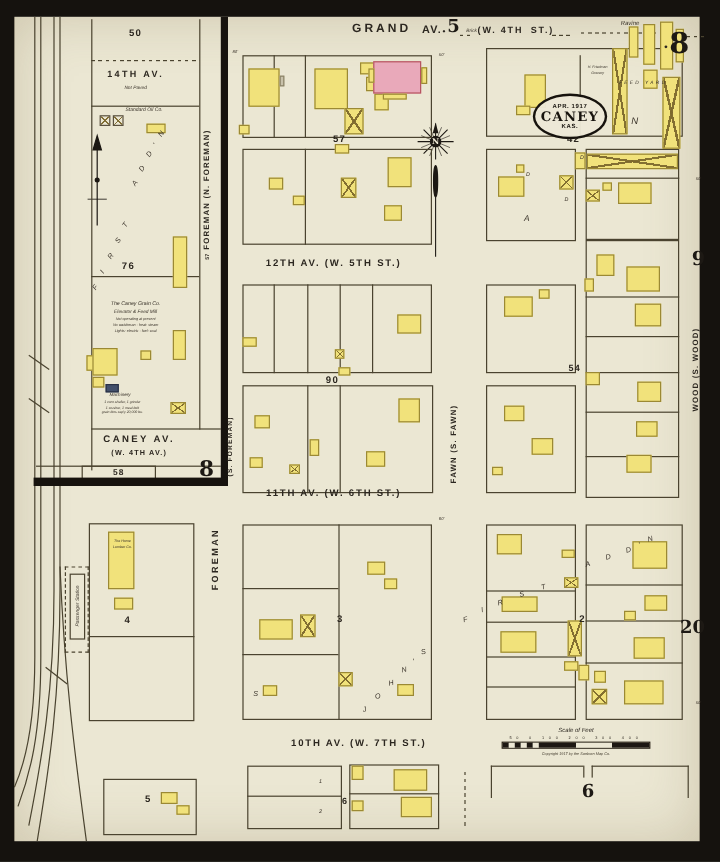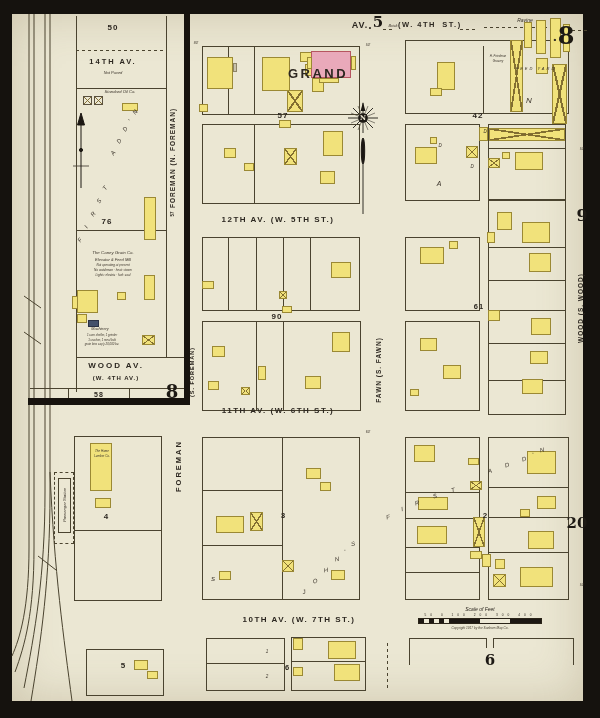--- a/index.html
+++ b/index.html
@@ -254,41 +254,41 @@
       <div class="lbl" style="left: 157px; top: 214px; font-size: 4.5px; transform: translate(-50%, -50%) rotate(-90deg);">57</div>
       <div class="lbl it" style="left: 97px; top: 253px; font-size: 4.4px; transform: translate(-50%, -50%);">The Caney Grain Co.</div>
       <div class="lbl it" style="left: 97px; top: 259.5px; font-size: 4px; transform: translate(-50%, -50%);">Elevator &amp; Feed Mill</div>
       <div class="lbl it" style="left: 97px; top: 266px; font-size: 3.1px; transform: translate(-50%, -50%);">Not operating at present</div>
       <div class="lbl it" style="left: 97px; top: 271px; font-size: 3.1px; transform: translate(-50%, -50%);">No watchman · heat: steam</div>
       <div class="lbl it" style="left: 97px; top: 276px; font-size: 3.1px; transform: translate(-50%, -50%);">Lights: electric · fuel: coal</div>
       <div class="lbl it" style="left: 84px; top: 330px; font-size: 3.8px; transform: translate(-50%, -50%);">Machinery</div>
       <div class="lbl it" style="left: 86px; top: 335px; font-size: 2.9px; transform: translate(-50%, -50%);">1 corn sheller, 1 grinder</div>
       <div class="lbl it" style="left: 86px; top: 339.5px; font-size: 2.9px; transform: translate(-50%, -50%);">1 crusher, 1 meal bolt</div>
       <div class="lbl it" style="left: 86px; top: 344px; font-size: 2.9px; transform: translate(-50%, -50%);">grain bins cap'y 20,000 bu.</div>
-      <div class="lbl" style="left: 100px; top: 366px; font-size: 8px; letter-spacing: 2px; transform: translate(-50%, -50%);">WOOD AV.</div>
+      <div class="lbl" style="left: 100px; top: 366px; font-size: 8px; letter-spacing: 2px; transform: translate(-50%, -50%);">CANEY AV.</div>
       <div class="lbl" style="left: 100px; top: 378px; font-size: 6px; letter-spacing: 1px; transform: translate(-50%, -50%);">(W. 4TH AV.)</div>
       <div class="lbl" style="left: 83px; top: 394px; font-size: 7px; letter-spacing: 1px; transform: translate(-50%, -50%);">58</div>
       <div class="lbl ser" style="left: 156px; top: 392px; font-size: 18px; transform: translate(-50%, -50%);">8</div>
-      <div class="lbl" style="left: 302px; top: 25px; font-size: 13px; letter-spacing: 2.5px; transform: translate(-50%, -50%); margin-top: 48px;">GRAND</div>
+      <div class="lbl" style="left: 302px; top: 25px; font-size: 10px; letter-spacing: 2.5px; transform: translate(-50%, -50%);">GRAND</div>
       <div class="lbl" style="left: 344px; top: 25px; font-size: 9px; letter-spacing: 1px; transform: translate(-50%, -50%);">AV.</div>
       <div class="lbl" style="left: 354px; top: 27px; font-size: 7px; transform: translate(-50%, -50%);">•</div>
       <div class="lbl ser" style="left: 362px; top: 22px; font-size: 15px; transform: translate(-50%, -50%);">5</div>
       <div class="lbl it" style="left: 377px; top: 26px; font-size: 4px; transform: translate(-50%, -50%);">Brick</div>
       <div class="lbl" style="left: 401px; top: 25px; font-size: 7.5px; letter-spacing: 1.5px; transform: translate(-50%, -50%);">(W. 4TH</div>
       <div class="lbl" style="left: 436px; top: 25px; font-size: 7.5px; letter-spacing: 1.5px; transform: translate(-50%, -50%);">ST.)</div>
       <div class="lbl it" style="left: 509px; top: 20px; font-size: 5px; transform: translate(-50%, -50%);">Ravine</div>
       <div class="lbl" style="left: 539px; top: 40px; font-size: 8px; transform: translate(-50%, -50%);">•</div>
       <div class="lbl ser" style="left: 550px; top: 36px; font-size: 24px; transform: translate(-50%, -50%);">8</div>
       <div class="lbl" style="left: 267px; top: 116px; font-size: 8px; letter-spacing: 1px; transform: translate(-50%, -50%);">57</div>
       <div class="lbl" style="left: 462px; top: 116px; font-size: 8px; letter-spacing: 1px; transform: translate(-50%, -50%);">42</div>
       <div class="lbl" style="left: 262px; top: 220px; font-size: 8px; letter-spacing: 1.5px; transform: translate(-50%, -50%);">12TH AV. (W. 5TH ST.)</div>
       <div class="lbl ser" style="left: 566px; top: 216px; font-size: 16px; transform: translate(-50%, -50%);">9</div>
       <div class="lbl" style="left: 565px; top: 308px; font-size: 6.5px; letter-spacing: 1px; transform: translate(-50%, -50%) rotate(-90deg);">WOOD (S. WOOD)</div>
       <div class="lbl" style="left: 261px; top: 317px; font-size: 8px; letter-spacing: 1px; transform: translate(-50%, -50%);">90</div>
-      <div class="lbl" style="left: 463px; top: 307px; font-size: 7.5px; letter-spacing: 1px; transform: translate(-50%, -50%);">61</div>
+      <div class="lbl" style="left: 463px; top: 307px; font-size: 7.5px; letter-spacing: 1px; transform: translate(-50%, -50%);">54</div>
       <div class="lbl" style="left: 363px; top: 370px; font-size: 6.5px; letter-spacing: 1px; transform: translate(-50%, -50%) rotate(-90deg);">FAWN (S. FAWN)</div>
       <div class="lbl" style="left: 177px; top: 372px; font-size: 5.5px; letter-spacing: 1px; transform: translate(-50%, -50%) rotate(-90deg);">(S. FOREMAN)</div>
       <div class="lbl" style="left: 262px; top: 411px; font-size: 8px; letter-spacing: 1.5px; transform: translate(-50%, -50%);">11TH AV. (W. 6TH ST.)</div>
       <div class="lbl" style="left: 163px; top: 466px; font-size: 7.5px; letter-spacing: 2px; transform: translate(-50%, -50%) rotate(-90deg);">FOREMAN</div>
       <div class="lbl it" style="left: 49px; top: 505px; font-size: 4.2px; transform: translate(-50%, -50%) rotate(-90deg);">Passenger Station</div>
       <div class="lbl it" style="left: 86px; top: 451px; font-size: 3px; transform: translate(-50%, -50%);">The Home</div>
       <div class="lbl it" style="left: 86px; top: 455.5px; font-size: 3px; transform: translate(-50%, -50%);">Lumber Co.</div>
       <div class="lbl" style="left: 90px; top: 517px; font-size: 8px; transform: translate(-50%, -50%);">4</div>
       <div class="lbl" style="left: 267px; top: 516px; font-size: 8px; transform: translate(-50%, -50%);">3</div>
       <div class="lbl" style="left: 469px; top: 516px; font-size: 8px; transform: translate(-50%, -50%);">2</div>
@@ -334,20 +334,25 @@
       <div class="lbl it" style="left: 456px; top: 167px; font-size: 4.5px; transform: translate(-50%, -50%);">D</div>
       <div class="lbl it" style="left: 469px; top: 132px; font-size: 4.5px; transform: translate(-50%, -50%);">D</div>
       <div class="lbl it" style="left: 424px; top: 146px; font-size: 4.5px; transform: translate(-50%, -50%);">D</div>
       <div class="lbl it" style="left: 180px; top: 44px; font-size: 3.5px; transform: translate(-50%, -50%);">80'</div>
       <div class="lbl it" style="left: 352px; top: 46px; font-size: 3.5px; transform: translate(-50%, -50%);">50'</div>
       <div class="lbl it" style="left: 566px; top: 150px; font-size: 3.5px; transform: translate(-50%, -50%);">50'</div>
       <div class="lbl it" style="left: 352px; top: 433px; font-size: 3.5px; transform: translate(-50%, -50%);">60'</div>
       <div class="lbl it" style="left: 566px; top: 586px; font-size: 3.5px; transform: translate(-50%, -50%);">50'</div>
     </div>
 
+  <div id="stamp">
+    <div class="d">APR. 1917</div>
+    <div class="c">CANEY</div>
+    <div class="k">KAS.</div>
+  </div>
 
   <div id="scale">
     <div class="t">Scale of Feet</div>
     <div class="n">50 0 100 200 300 400</div>
     <div class="bar">
       <span class="sb" style="width:5px"></span>
         <span class="sw" style="width:5px"></span>
         <span class="sb" style="width:5px"></span>
         <span class="sw" style="width:5px"></span>
         <span class="sb" style="width:5px"></span>

